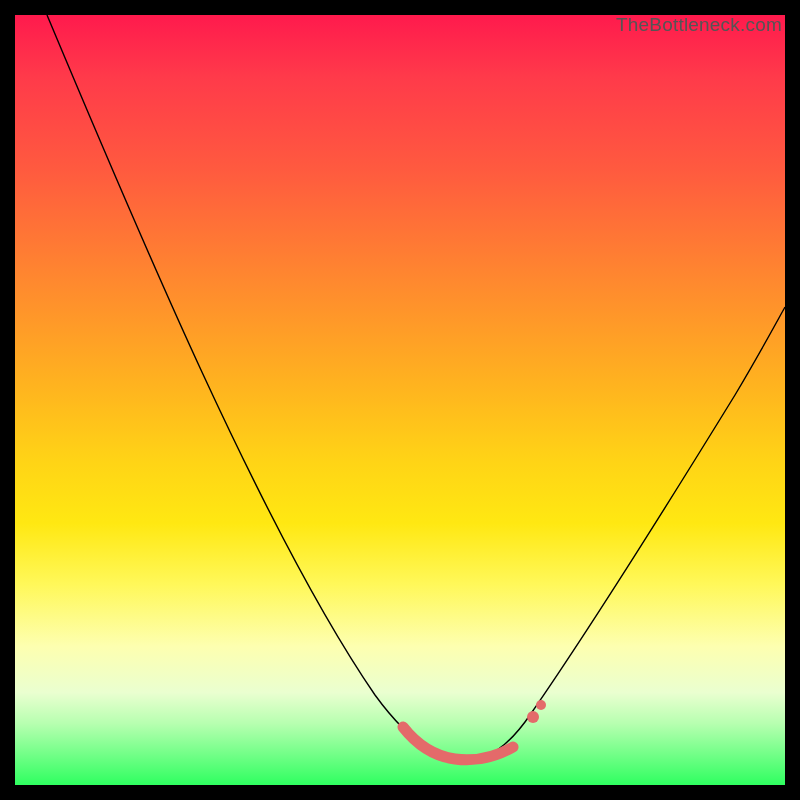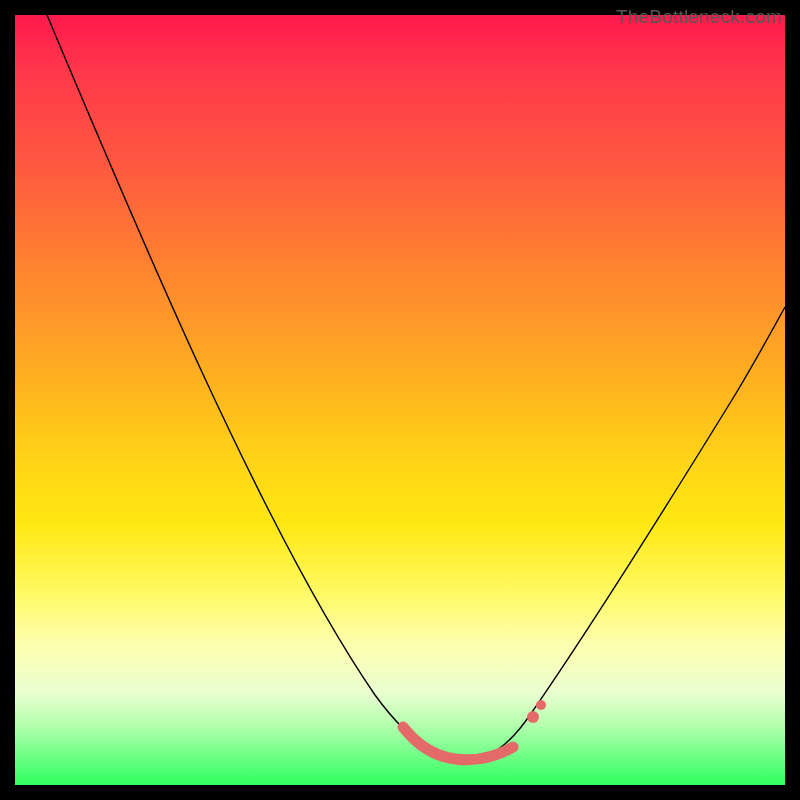--- a/index.html
+++ b/index.html
@@ -35,21 +35,21 @@
       #ffe812 66%,
       #fff85a 74%,
       #fdffb0 82%,
       #eaffd0 88%,
       #b7ffb0 92%,
       #2fff60 100%
     );
   }
   .watermark {
     position: absolute;
-    top: 6px;
+    top: 14px;
     right: 18px;
     color: #555;
     font-size: 19px;
     font-weight: 500;
     letter-spacing: 0.2px;
     user-select: none;
   }
   svg.curve {
     position: absolute;
     left: 0;

